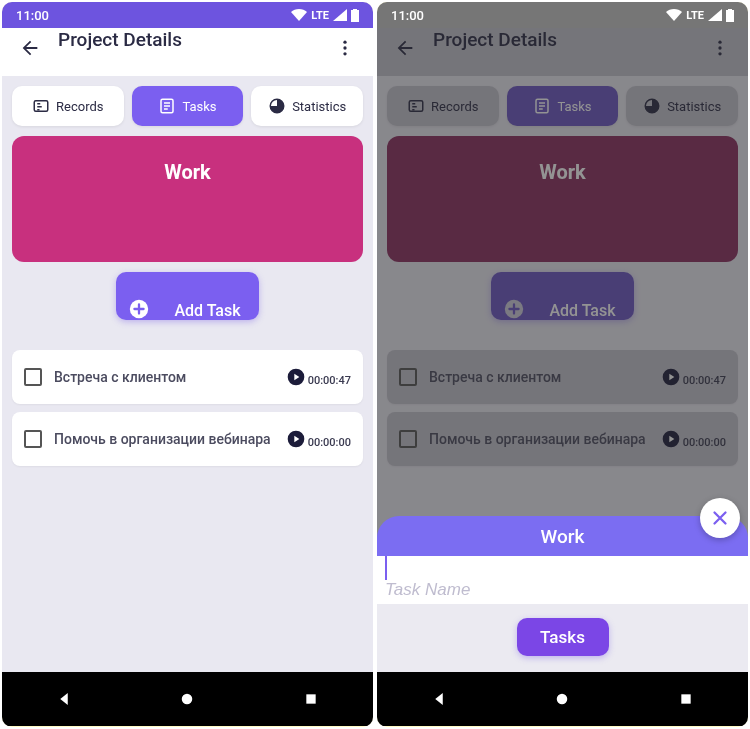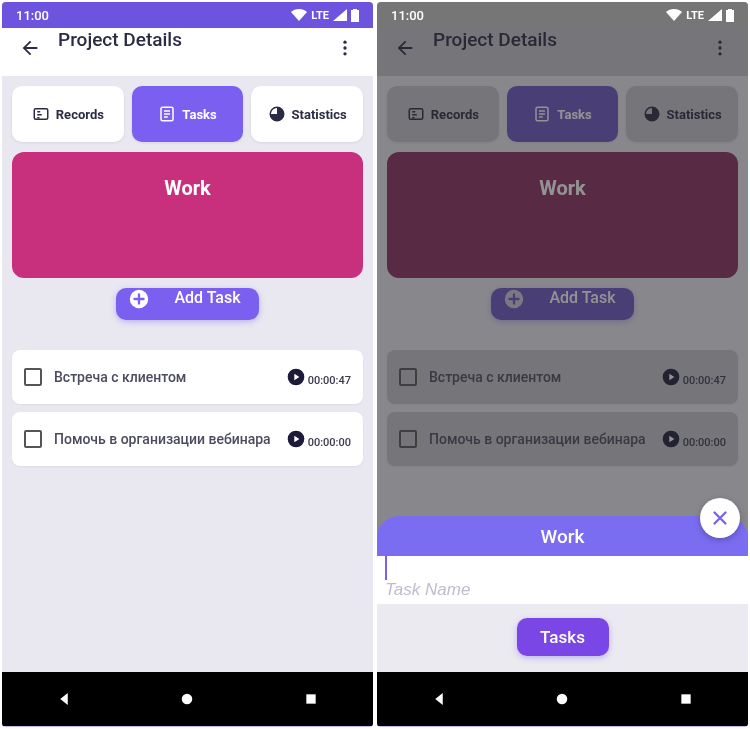--- a/index.html
+++ b/index.html
@@ -8,22 +8,22 @@
     font-family: -apple-system, BlinkMacSystemFont, 'Segoe UI', Roboto, Arial, sans-serif;
     width: 750px;
     height: 729px;
     display: flex;
     gap: 4px;
     padding: 2px;
   }
   .phone {
     width: 372px;
     height: 725px;
-    background: #c4b5fd;
-    border-radius: 4px;
+    background: #fef9c3;
+    border-radius: 10px;
     position: relative;
     overflow: hidden;
   }
   .status-bar {
     height: 26px;
     display: flex;
     align-items: center;
     justify-content: space-between;
     padding: 0 14px;
     font-size: 13px;
@@ -61,29 +61,29 @@
     width: 40px; height: 40px;
     display: flex; align-items: center; justify-content: center;
   }
   .tabs {
     display: flex;
     gap: 8px;
     padding: 10px 10px 8px;
   }
   .tab {
     flex: 1;
-    height: 56px;
+    height: 40px;
     background: #fff;
     border-radius: 10px;
     display: flex;
     align-items: center;
     justify-content: center;
     gap: 6px;
     font-size: 13px;
-    font-weight: 700;
+    font-weight: 400;
     color: #2b2b44;
     box-shadow: 0 1px 3px rgba(0,0,0,0.08);
   }
   .tab.active {
     background: #7b5ff0;
     color: #fff;
   }
   .card {
     margin: 2px 10px 10px;
     height: 126px;
@@ -100,24 +100,24 @@
   .card-dim { background: #8a2c5e; }
   .add-task-wrap {
     display: flex;
     justify-content: center;
     margin: 10px 0 14px;
   }
   .add-task {
     background: #7b5ff0;
     color: #fff;
     border-radius: 10px;
-    height: 32px;
+    height: 48px;
     padding: 0 18px 0 12px;
     display: flex;
-    align-items: flex-start;
+    align-items: flex-end;
     gap: 24px;
     font-size: 16px;
     font-weight: 500;
     box-shadow: 0 2px 6px rgba(110,80,230,0.35);
   }
   .add-task-dim { background: #6a55c2; }
   .tasks { padding: 16px 10px; }
   .task-row {
     background: #fff;
     border-radius: 8px;

